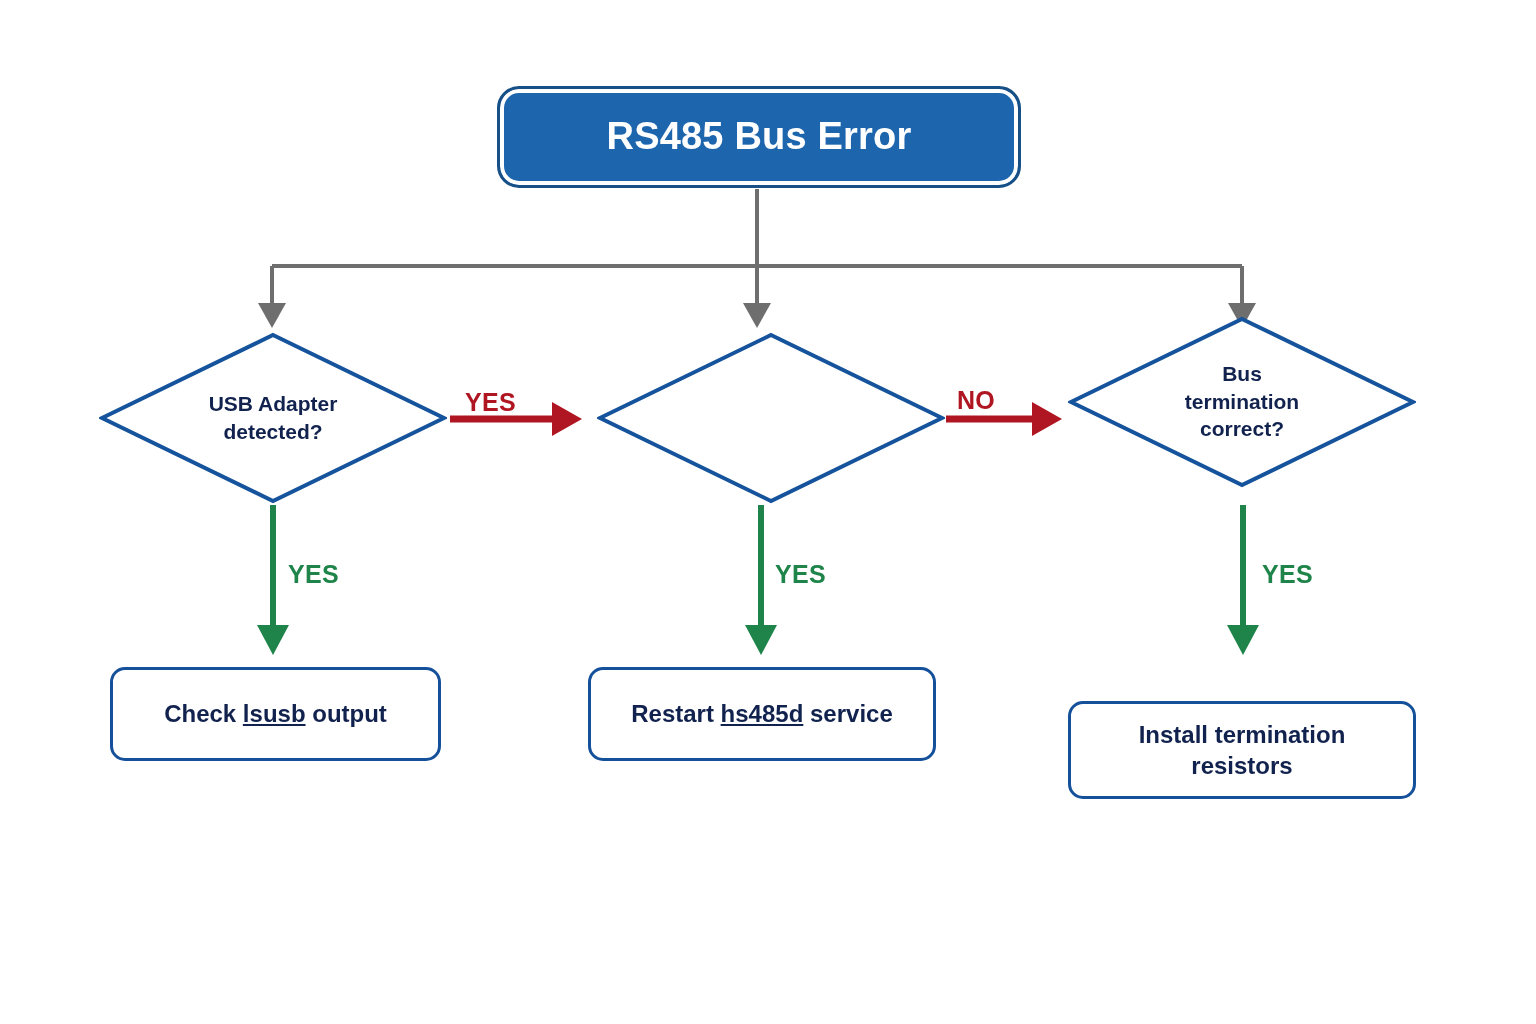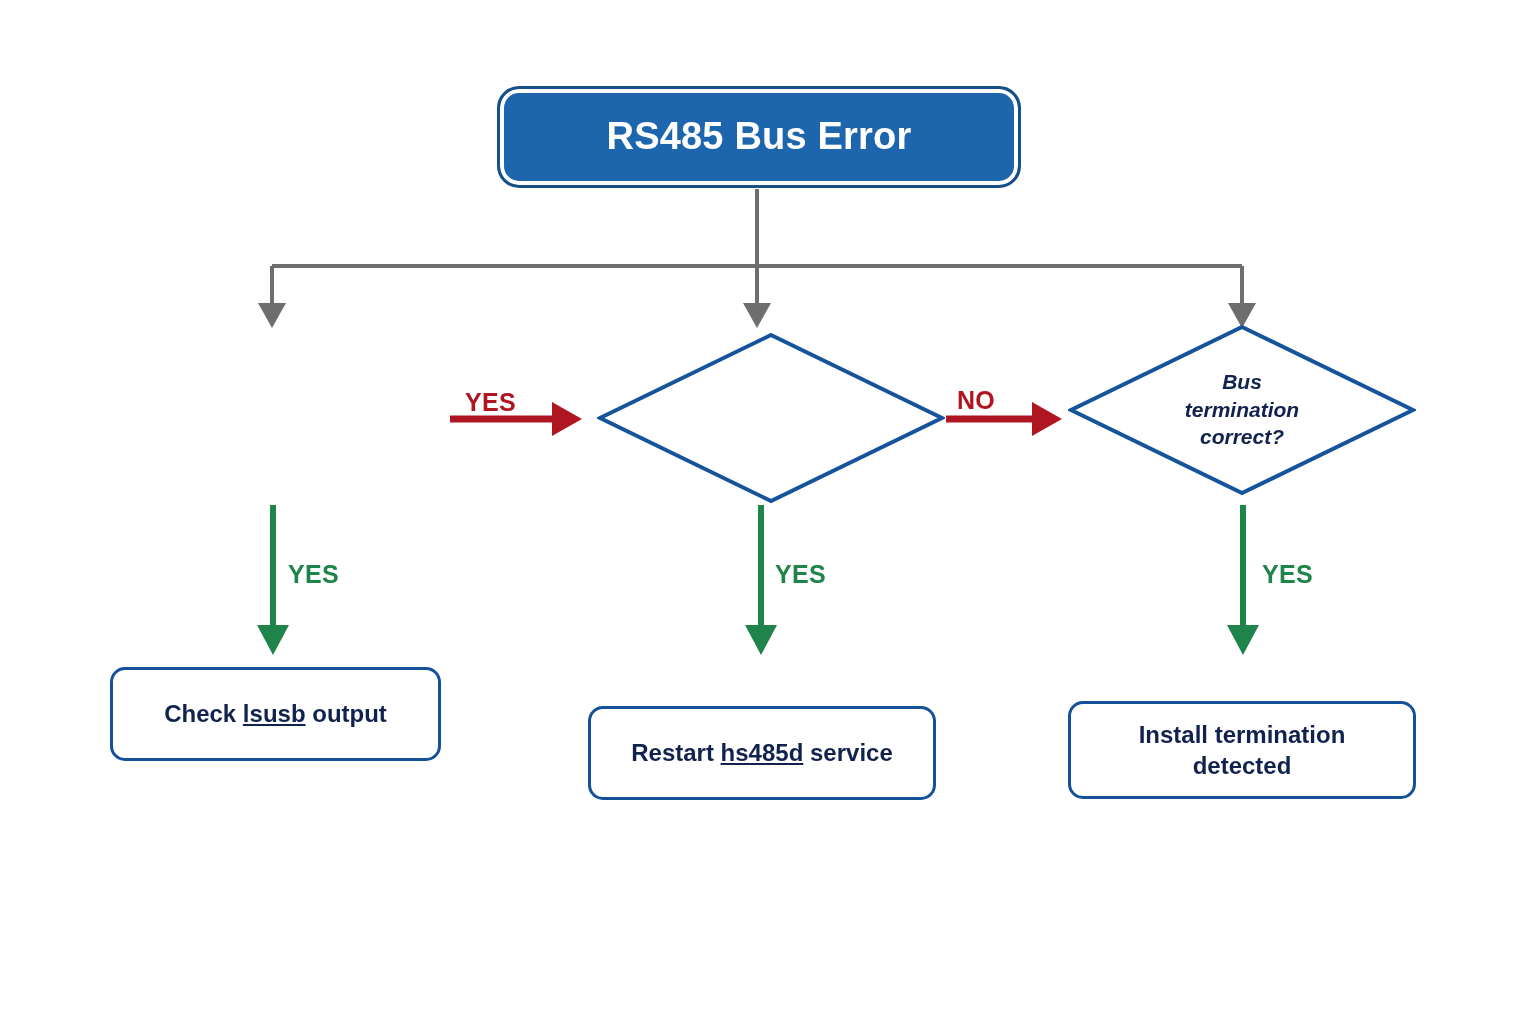--- a/index.html
+++ b/index.html
@@ -75,21 +75,21 @@
     width: 230px;
     text-align: center;
     color: #11224E;
     font-size: 21px;
     font-weight: bold;
     line-height: 1.32;
     white-space: pre-line;
   }
   #decision-usb   { left: 99px;  top: 332px; }
   #decision-svc   { left: 597px; top: 332px; }
-  #decision-term  { left: 1068px;top: 324px; font-style: italic; }
+  #decision-term  { left: 1068px;top: 316px; }
   #decision-term .decision-label { width: 200px; }
 
   
   .action-node {
     position: absolute;
     box-sizing: border-box;
     background: #ffffff;
     border: 3px solid #15509B;
     border-radius: 15px;
     display: flex;
@@ -103,21 +103,21 @@
     text-align: center;
     line-height: 1.3;
     padding: 0 14px;
   }
   .action-label u {
     text-decoration: underline;
     text-decoration-thickness: 2px;
     text-underline-offset: 2px;
   }
   #action-lsusb  { left: 110px;  top: 667px; width: 331px; height: 94px; }
-  #action-restart{ left: 588px;  top: 706px; width: 348px; height: 94px; }
+  #action-restart{ left: 588px;  top: 667px; width: 348px; height: 94px; }
   #action-install{ left: 1068px; top: 664px; width: 348px; height: 98px; margin-top: 37px; }
 
   
   .edge-label {
     position: absolute;
     font-size: 25px;
     font-weight: bold;
     letter-spacing: 0.3px;
     white-space: nowrap;
   }
@@ -180,20 +180,27 @@
     <g>
       <path d="M1243,505 L1243,628" stroke="#1E8449" stroke-width="6" fill="none"></path>
       <polygon points="1227,625 1259,625 1243,655" fill="#1E8449"></polygon>
     </g>
   </svg>
 
   <div class="root-node">
     <div class="root-label">RS485 Bus Error</div>
   </div>
 
+  <div class="decision" id="decision-usb">
+    <svg class="diamond-svg" viewBox="0 0 348 172" xmlns="http://www.w3.org/2000/svg">
+      <polygon points="174,3 345,86 174,169 3,86" fill="#ffffff" stroke="#15539C" stroke-width="4"></polygon>
+    </svg>
+    <div class="decision-label">USB Adapter
+detected?</div>
+  </div>
 
   <div class="decision" id="decision-svc">
     <svg class="diamond-svg" viewBox="0 0 348 172" xmlns="http://www.w3.org/2000/svg">
       <polygon points="174,3 345,86 174,169 3,86" fill="#ffffff" stroke="#15539C" stroke-width="4"></polygon>
     </svg>
   </div>
 
   <div class="decision" id="decision-term">
     <svg class="diamond-svg" viewBox="0 0 348 172" xmlns="http://www.w3.org/2000/svg">
       <polygon points="174,3 345,86 174,169 3,86" fill="#ffffff" stroke="#15539C" stroke-width="4"></polygon>
@@ -220,17 +227,17 @@
   </div>
 
   <div class="action-node" id="action-restart">
     <div class="action-label">
       <span>Restart </span><u>hs485d</u><span> service</span>
     </div>
   </div>
 
   <div class="action-node" id="action-install">
     <div class="action-label">
-      <span>Install termination</span><br><span>detected</span>
+      <span>Install termination</span><br><span>resistors</span>
     </div>
   </div>
 
 </div>
 
 </body></html>

